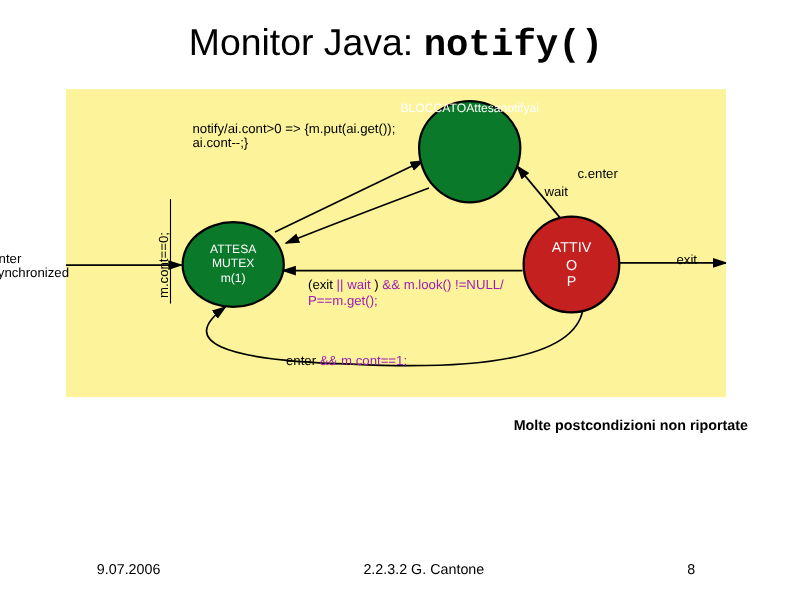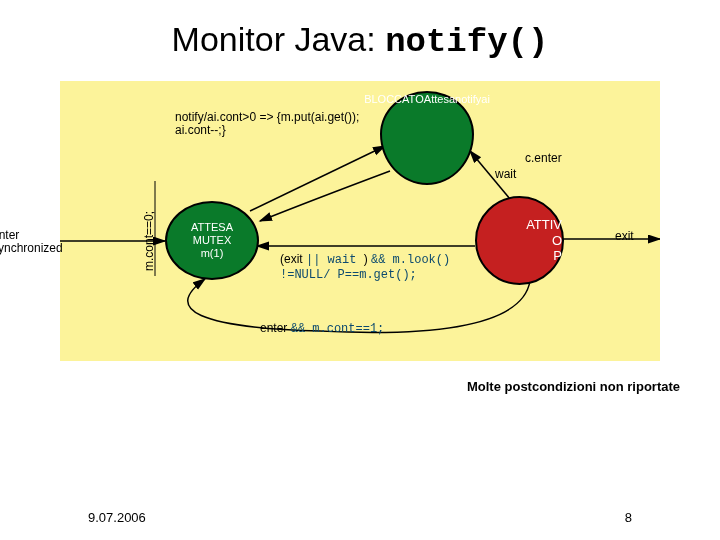--- a/index.html
+++ b/index.html
@@ -71,35 +71,33 @@
     background: #c52020;
     border: 2px solid #000;
     border-radius: 50%;
     color: #fff;
     font-size: 13px;
     text-align: center;
     display: flex;
     flex-direction: column;
     justify-content: center;
     line-height: 1.2;
-    align-items: flex-end;
   }
   .label {
     position: absolute;
     font-size: 12px;
     color: #000;
   }
   .label-guard {
     font-size: 12px;
     color: #000;
     white-space: nowrap;
   }
   .label-red {
-    color: #0c4a6e;
-    font-family: Liberation Mono, monospace;
+    color: #a21caf;
   }
   .vertical-text {
     position: absolute;
     transform: rotate(-90deg);
     transform-origin: left top;
     font-size: 12px;
   }
   .footer {
     position: absolute;
     bottom: 15px;
@@ -201,14 +199,15 @@
     <span>enter</span>
     <span class="label-red"> &amp;&amp; m.cont==1;</span>
   </div>
 
 </div>
 
 <div style="text-align:right; margin-top:18px; font-size:13px; font-weight:bold;">Molte postcondizioni non riportate</div>
 
 <div class="footer">
   <div>9.07.2006</div>
+  <div class="center">2.2.3.2 G. Cantone</div>
   <div>8</div>
 </div>
 
 </body></html>

